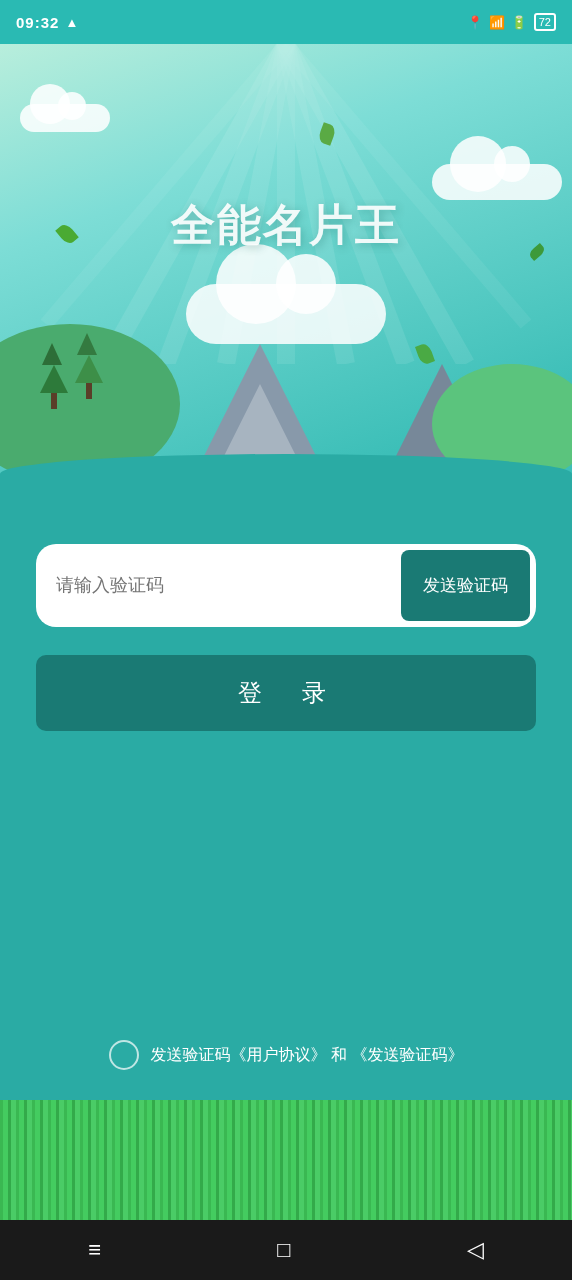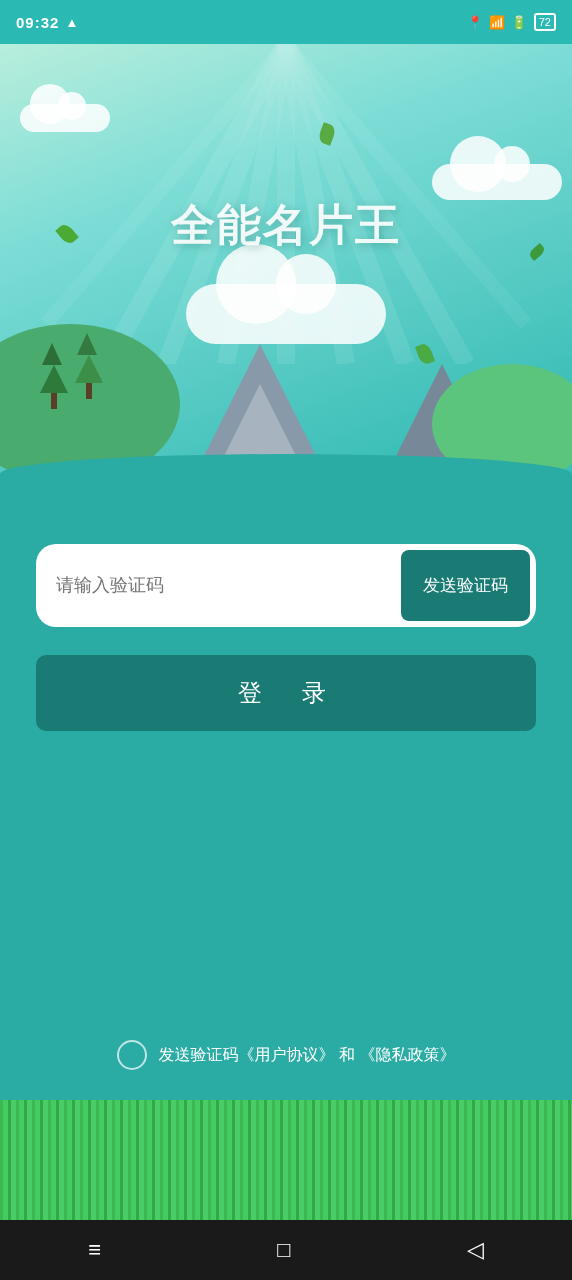--- a/index.html
+++ b/index.html
@@ -458,21 +458,21 @@
     <button class="send-code-btn">发送验证码</button>
   </div>
 
   <button class="login-btn">登　录</button>
 
   <div style="flex:1;"></div>
 
   <div class="agreement-row">
     <div class="agree-checkbox"></div>
     <div class="agree-text">
-      <span>发送验证码</span><span class="agree-link">《用户协议》</span><span> 和 </span><span class="agree-link">《隐私政策》</span>
+      <span>发送验证码</span><span class="agree-link">《用户协议》</span><span> 和 </span><span class="agree-link">《发送验证码》</span>
     </div>
   </div>
 </div>
 
 <div class="grass-area">
   <div class="grass-blades"></div>
 </div>
 
 <div class="nav-bar">
   <div class="nav-btn">≡</div>

